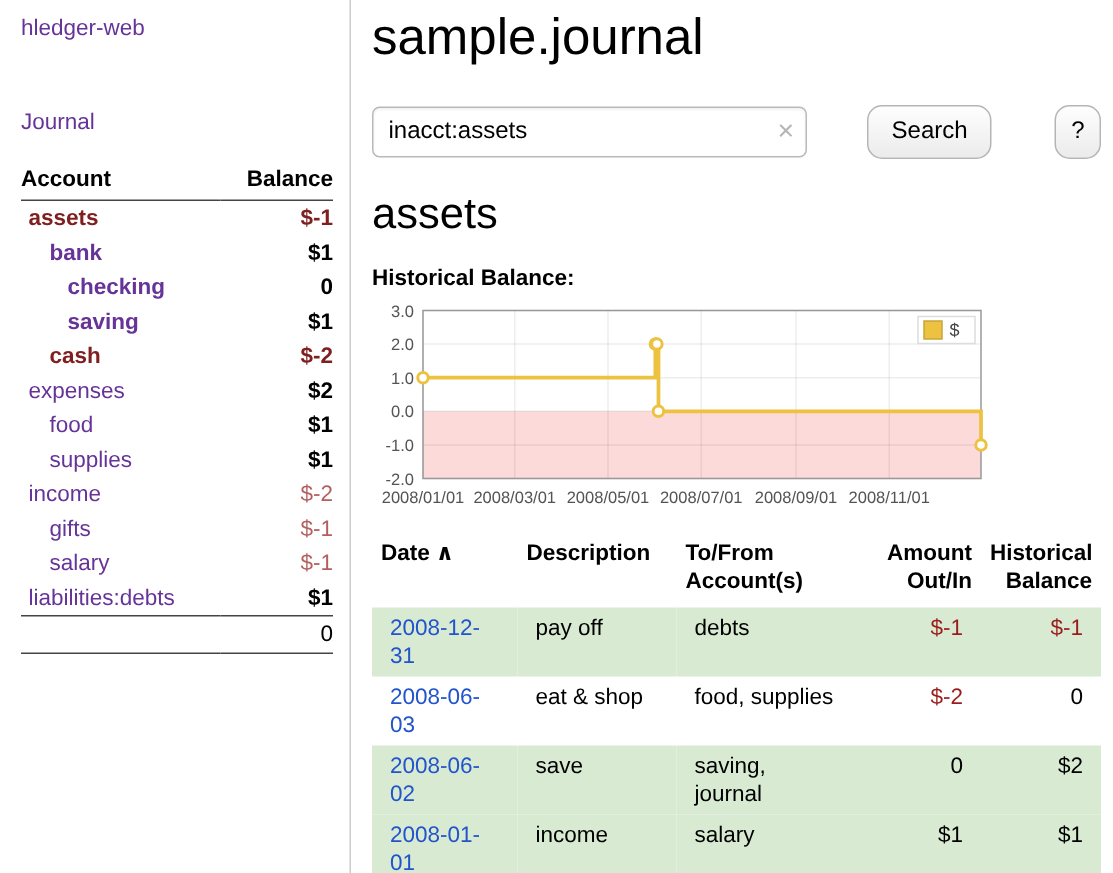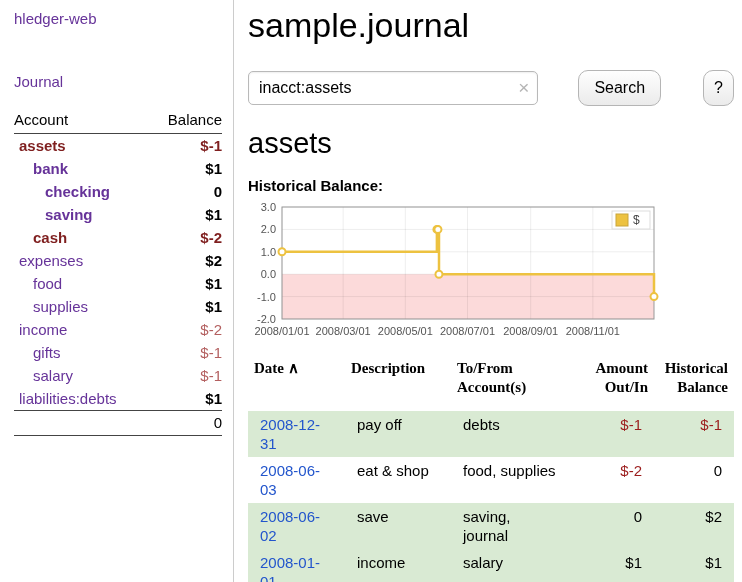--- a/index.html
+++ b/index.html
@@ -12,21 +12,21 @@
   a { text-decoration:none; cursor:pointer; }
 
   
   .sidebar {
     position:absolute; left:0; top:0; width:234px; height:582px;
     border-right:1px solid #ccc; padding:10px 11px 0 14px;
   }
   .brand { display:block; color:#663399; font-size:15px; }
   .journal-link { display:block; color:#663399; font-size:15px; margin-top:46px; }
   table.accounts { width:100%; border-collapse:collapse; margin-top:19px; font-size:15px; }
-  table.accounts th { font-weight:normal; text-align:left; padding:2px 0 5px; border-bottom:1px solid #444; }
+  table.accounts th { font-weight:bold; text-align:left; padding:2px 0 5px; border-bottom:1px solid #444; }
   table.accounts th.balance-h { text-align:right; }
   table.accounts td { padding:2px 0; line-height:19px; }
   td.acct a { color:#663399; }
   td.acct a.neg { color:#7f1f1f; }
   tr.lvl1 td.acct { padding-left:5px; }
   tr.lvl2 td.acct { padding-left:19px; }
   tr.lvl3 td.acct { padding-left:31px; }
   tr.boldrow td.acct a, tr.boldrow td.bal { font-weight:bold; }
   td.bal { text-align:right; font-weight:bold; }
   td.bal.neg { color:#7f1f1f; }
@@ -49,21 +49,21 @@
     background:linear-gradient(#fefefe,#ebebeb); font-size:16px; font-family:inherit;
     color:#000; margin-left:12px; padding:0 15px; cursor:pointer;
   }
   .btn-help { padding:0 10px; margin-left:14px; }
   h2.acct-title { font-size:29px; font-weight:400; margin:21px 0 0; }
   .chart-label { font-weight:bold; font-size:15px; margin:17px 0 5px; }
   svg.chart { display:block; }
 
   
   table.register { border-collapse:collapse; margin-top:10px; width:486px; font-size:15px; table-layout:fixed; }
-  table.register th { font-weight:bold; text-align:left; vertical-align:top; padding:2px 6px 14px; line-height:19px;font-family:Liberation Serif, serif; }
+  table.register th { font-weight:bold; text-align:left; vertical-align:top; padding:2px 6px 8px; line-height:19px; }
   table.register th.num { text-align:right; }
   table.register td { padding:4px 12px; vertical-align:top; line-height:19px; }
   table.register td.num { text-align:right; }
   tr.shade td { background:#d9ead3; }
   td.date a { color:#2255cc; }
   .negred { color:#9b1c1c; }
   td.accounts-cell { white-space:pre-line; }
   .sort-icon { font-weight:bold; margin-left:4px; }
 </style>
 </head>

